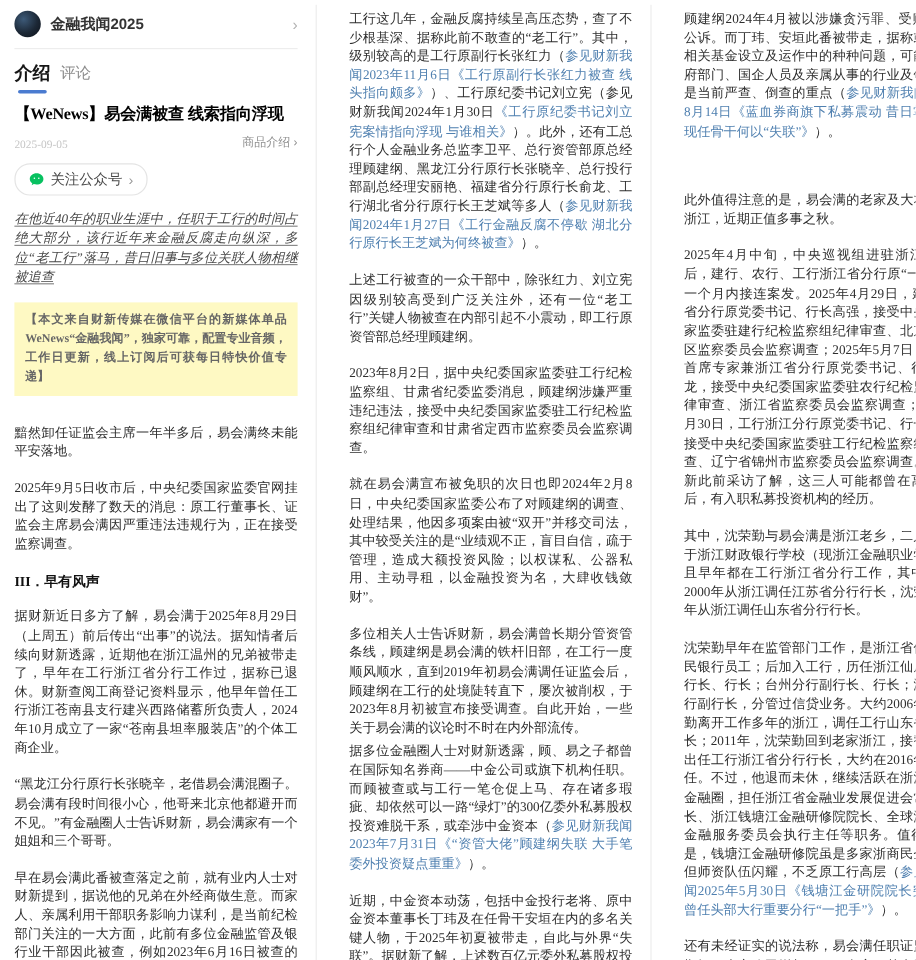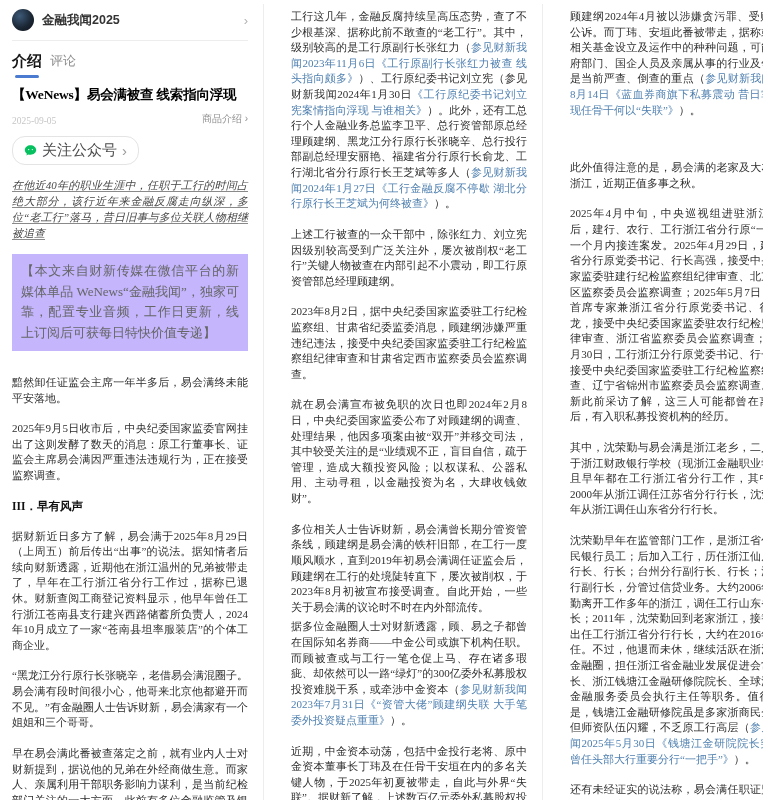--- a/index.html
+++ b/index.html
@@ -21,28 +21,28 @@
   .tab.active{position:relative;font-size:15px;font-weight:bold;color:#161616;padding-bottom:7px;}
   .tab.active::after{content:"";position:absolute;left:50%;transform:translateX(-50%);
                      bottom:0;width:24px;height:3px;border-radius:2px;background:#4a7bd0;}
   .tab.inactive{font-size:13px;color:#8d8d8d;padding-bottom:8px;}
   .article-title{margin-top:8px;font-size:13.5px;font-weight:bold;color:#000000;letter-spacing:-0.2px;}
   .meta-row{display:flex;justify-content:space-between;align-items:flex-end;margin-top:8px;}
   .date{font-size:9.5px;color:#c6c6c6;}
   .product-link{font-size:10px;color:#8f8f8f;font-family:"Liberation Sans",sans-serif;cursor:pointer;}
   .follow-btn{margin-top:10px;display:inline-flex;align-items:center;gap:5px;cursor:pointer;
               border:1px solid #e4e4e4;border-radius:13px;padding:4px 11px;
-              font-size:15px;color:#4a4a4a;font-family:"Liberation Sans",sans-serif;background:#fff;}
+              font-size:12px;color:#4a4a4a;font-family:"Liberation Sans",sans-serif;background:#fff;}
   .wechat-icon{display:flex;}
   .wechat-icon svg{width:13px;height:13px;display:block;}
   .btn-chevron{color:#9a9a9a;}
   .intro{margin-top:13px;font-style:italic;font-size:11px;line-height:1.45;color:#474747;
          text-align:justify;text-decoration:underline;text-underline-offset:2px;
          text-decoration-color:#8a8a8a;}
-  .notice{margin-top:12px;background:#c4b5fd;padding:7px 9px;font-size:13px;font-weight:normal;
+  .notice{margin-top:12px;background:#fef9c3;padding:7px 9px;font-size:10px;font-weight:bold;
           line-height:1.6;color:#666;text-align:justify;}
 
   
   .para{margin:15px 0 0;font-size:11px;line-height:1.42;text-align:justify;color:#2e2e2e;}
   .col-flow .para:first-child{margin-top:5px;}
   .inline-link{color:#5080b0;cursor:pointer;}
   .section-heading{margin:15px 0 0;font-weight:bold;font-size:11.5px;color:#111;}
 </style>
 </head>
 <body>
@@ -90,21 +90,21 @@
         <div class="section-heading">III．早有风声</div>
         <p class="para"><span class="text-run">据财新近日多方了解，易会满于2025年8月29日（上周五）前后传出“出事”的说法。据知情者后续向财新透露，近期他在浙江温州的兄弟被带走了，早年在工行浙江省分行工作过，据称已退休。财新查阅工商登记资料显示，他早年曾任工行浙江苍南县支行建兴西路储蓄所负责人，2024年10月成立了一家“苍南县坦率服装店”的个体工商企业。</span></p>
         <p class="para"><span class="text-run">“黑龙江分行原行长张晓辛，老借易会满混圈子。易会满有段时间很小心，他哥来北京他都避开而不见。”有金融圈人士告诉财新，易会满家有一个姐姐和三个哥哥。</span></p>
         <p class="para"><span class="text-run">早在易会满此番被查落定之前，就有业内人士对财新提到，据说他的兄弟在外经商做生意。而家人、亲属利用干部职务影响力谋利，是当前纪检部门关注的一大方面，此前有多位金融监管及银行业干部因此被查，例如2023年6月16日被查的原吉林银监局局长高飞（</span><span class="inline-link">参见财新我闻2024年7月13日《吉林银监局原局长高飞受贿案二审 亲属利用其影响力做生意争议》</span></p>
       </div>
   </div>
 
   <div class="col">
     <div class="col-flow">
         <p class="para"><span class="text-run">工行这几年，金融反腐持续呈高压态势，查了不少根基深、据称此前不敢查的“老工行”。其中，级别较高的是工行原副行长张红力（</span><span class="inline-link">参见财新我闻2023年11月6日《工行原副行长张红力被查 线头指向颇多》</span><span class="text-run">）、工行原纪委书记刘立宪（参见财新我闻2024年1月30日</span><span class="inline-link">《工行原纪委书记刘立宪案情指向浮现 与谁相关》</span><span class="text-run">）。此外，还有工总行个人金融业务总监李卫平、总行资管部原总经理顾建纲、黑龙江分行原行长张晓辛、总行投行部副总经理安丽艳、福建省分行原行长俞龙、工行湖北省分行原行长王芝斌等多人（</span><span class="inline-link">参见财新我闻2024年1月27日《工行金融反腐不停歇 湖北分行原行长王芝斌为何终被查》</span><span class="text-run">）。</span></p>
-        <p class="para"><span class="text-run">上述工行被查的一众干部中，除张红力、刘立宪因级别较高受到广泛关注外，屡次被削权“老工行”关键人物被查在内部引起不小震动，即工行原资管部总经理顾建纲。</span></p>
+        <p class="para"><span class="text-run">上述工行被查的一众干部中，除张红力、刘立宪因级别较高受到广泛关注外，还有一位“老工行”关键人物被查在内部引起不小震动，即工行原资管部总经理顾建纲。</span></p>
         <p class="para"><span class="text-run">2023年8月2日，据中央纪委国家监委驻工行纪检监察组、甘肃省纪委监委消息，顾建纲涉嫌严重违纪违法，接受中央纪委国家监委驻工行纪检监察组纪律审查和甘肃省定西市监察委员会监察调查。</span></p>
         <p class="para"><span class="text-run">就在易会满宣布被免职的次日也即2024年2月8日，中央纪委国家监委公布了对顾建纲的调查、处理结果，他因多项案由被“双开”并移交司法，其中较受关注的是“业绩观不正，盲目自信，疏于管理，造成大额投资风险；以权谋私、公器私用、主动寻租，以金融投资为名，大肆收钱敛财”。</span></p>
         <p class="para"><span class="text-run">多位相关人士告诉财新，易会满曾长期分管资管条线，顾建纲是易会满的铁杆旧部，在工行一度顺风顺水，直到2019年初易会满调任证监会后，顾建纲在工行的处境陡转直下，屡次被削权，于2023年8月初被宣布接受调查。自此开始，一些关于易会满的议论时不时在内外部流传。</span></p>
         <p class="para" style="margin-top: 4px;"><span class="text-run">据多位金融圈人士对财新透露，顾、易之子都曾在国际知名券商——中金公司或旗下机构任职。而顾被查或与工行一笔仓促上马、存在诸多瑕疵、却依然可以一路“绿灯”的300亿委外私募股权投资难脱干系，或牵涉中金资本（</span><span class="inline-link">参见财新我闻2023年7月31日《“资管大佬”顾建纲失联 大手笔委外投资疑点重重》</span><span class="text-run">）。</span></p>
         <p class="para"><span class="text-run">近期，中金资本动荡，包括中金投行老将、原中金资本董事长丁玮及在任骨干安垣在内的多名关键人物，于2025年初夏被带走，自此与外界“失联”。据财新了解，上述数百亿元委外私募股权投资项目，正是当年丁玮在中金资本初创期时，与顾建纲等人一起谋划的。</span></p>
       </div>
   </div>
 
   <div class="col">
     <div class="col-flow">

